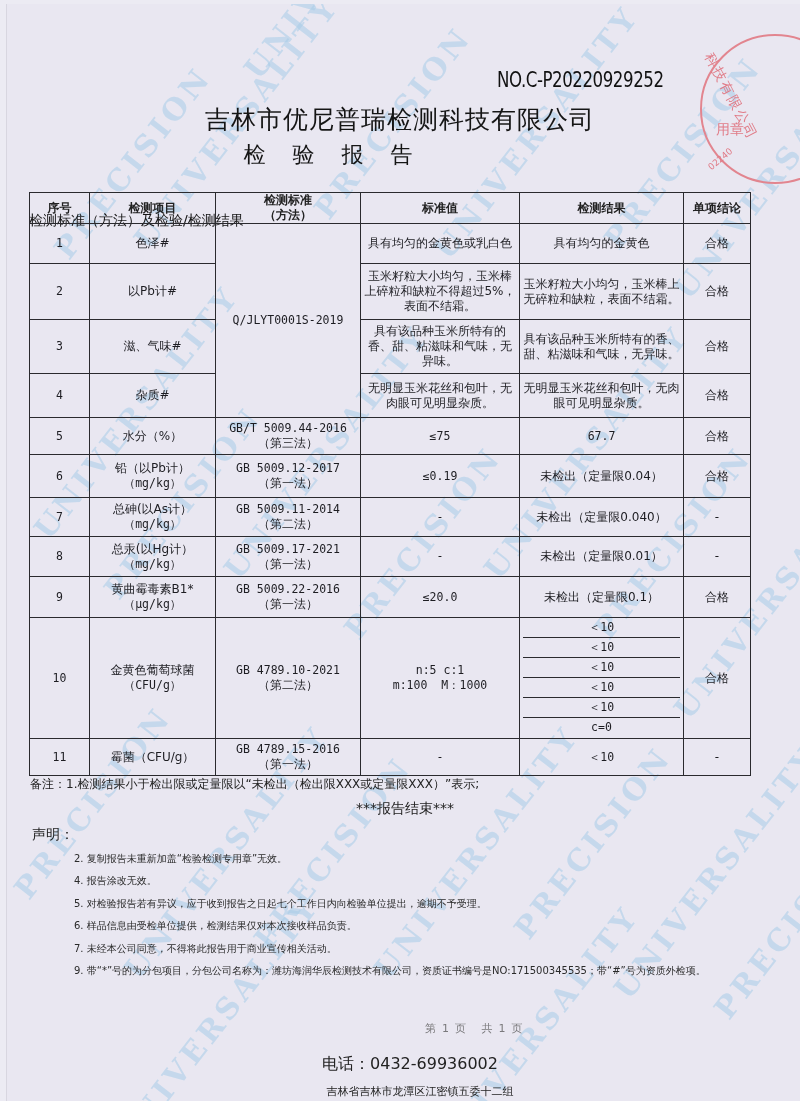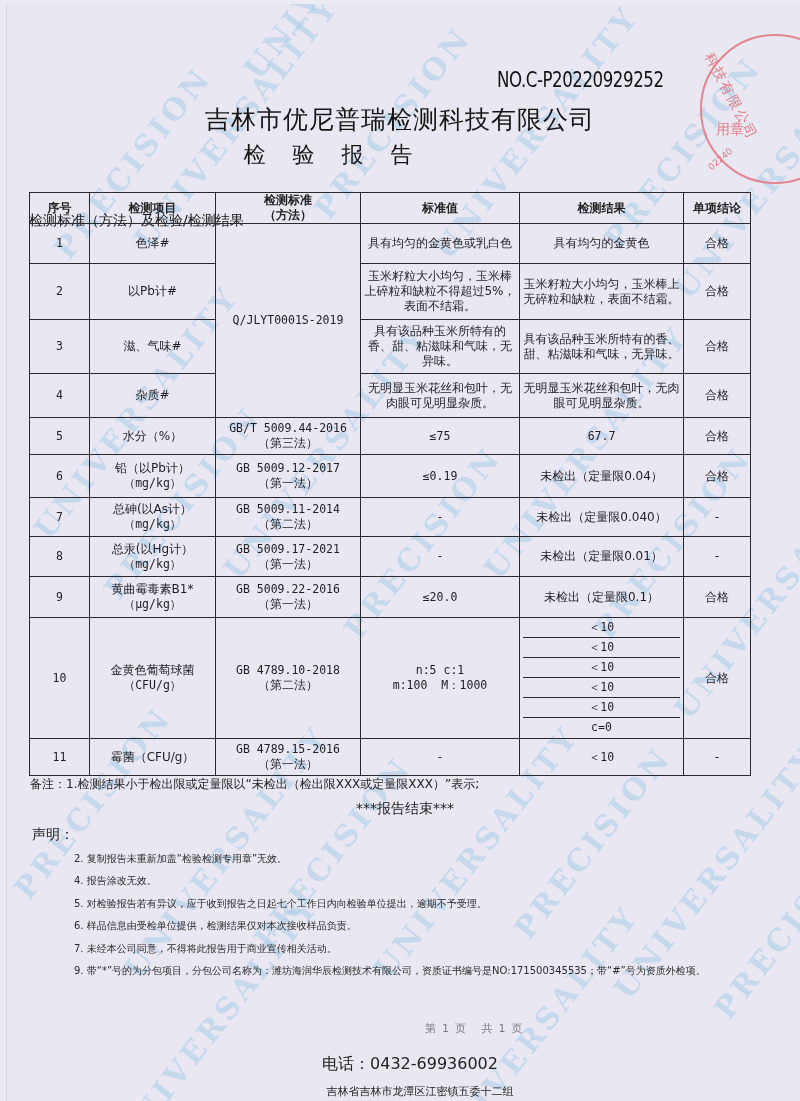--- a/index.html
+++ b/index.html
@@ -274,21 +274,21 @@
       <td class="cn">未检出（定量限0.1）</td>
       <td class="cn">合格</td>
     </tr>
     <tr style="height:120px">
       <td class="mono">10</td>
       <td class="cn">
           <div>金黄色葡萄球菌</div>
           <div class="mono">（CFU/g）</div>
         </td>
       <td class="mono">
-          <div>GB 4789.10-2018</div>
+          <div>GB 4789.10-2021</div>
           <div class="cn">（第二法）</div>
         </td>
       <td class="mono">
           <div>n:5 c:1</div>
           <div style="white-space:pre">m:100  M：1000</div>
         </td>
       <td class="sub mono">
         <div class="subcell">＜10</div>
         <div class="subcell">＜10</div>
         <div class="subcell">＜10</div>

